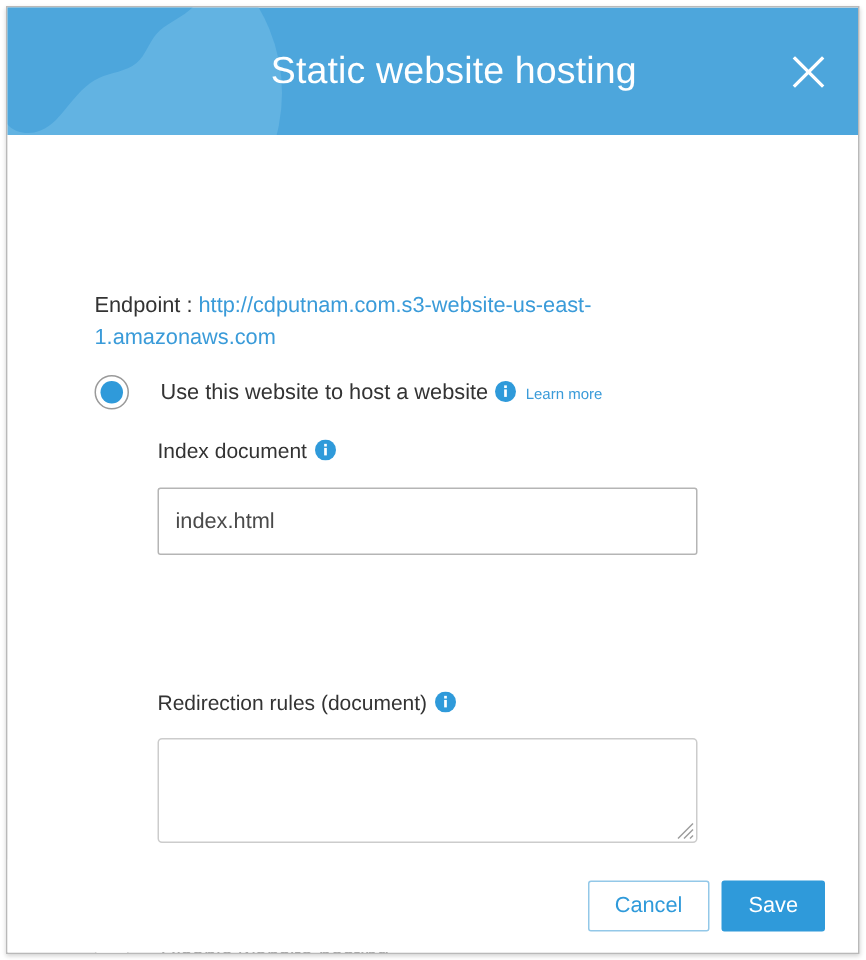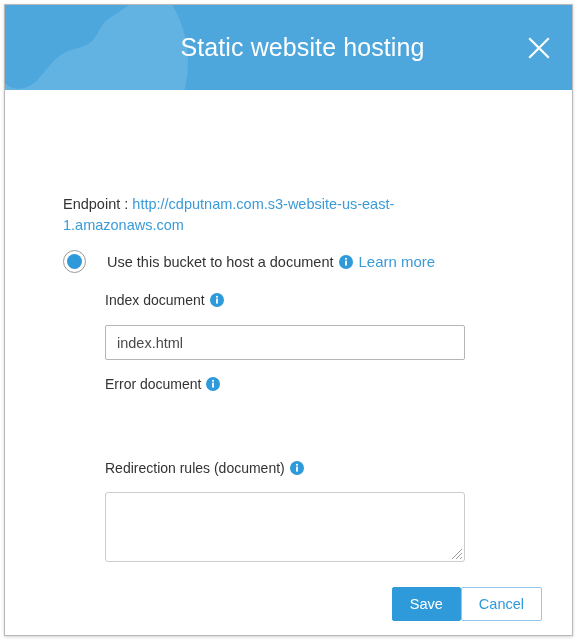--- a/index.html
+++ b/index.html
@@ -145,41 +145,41 @@
     display: inline-block;
     vertical-align: -2px;
     margin: 0 3px 0 5px;
     width: 14px;
     height: 14px;
     line-height: 0;
   }
   .learn-more {
     color: #3a9bd9;
     text-decoration: none;
-    font-size: 15px;
+    font-size: 10px;
     margin-left: 3px;
   }
 
   
   .field-label {
     position: absolute;
     left: 100px;
     font-size: 14px;
     color: #333333;
     white-space: nowrap;
   }
   .label-index    { top: 202px; }
   .label-error    { top: 286px; }
   .label-redirect { top: 370px; }
 
   .text-input {
     position: absolute;
     left: 100px;
     width: 360px;
-    height: 35px;
+    height: 45px;
     box-sizing: border-box;
     border: 1px solid #b5b5b5;
     border-radius: 2px;
     background: #ffffff;
     font-family: "Liberation Sans", sans-serif;
     font-size: 14.5px;
     color: #4a4a4a;
     padding: 0 11px;
     outline: none;
   }
@@ -283,44 +283,37 @@
       <div class="endpoint-line">
         <span class="endpoint-label">Endpoint :</span>
         <a class="endpoint-link" href="#" title="http://cdputnam.com.s3-website-us-east-1.amazonaws.com">http://cdputnam.com.s3-website-us-east-1.amazonaws.com</a>
       </div>
 
       <div class="radio-row primary">
         <span class="radio checked">
           <span class="dot"></span>
         </span>
         <span class="radio-label">
-          <span>Use this bucket to host a document</span><span class="info-icon"><svg width="14" height="14" viewBox="0 0 14 14" xmlns="http://www.w3.org/2000/svg">
+          <span>Use this website to host a website</span><span class="info-icon"><svg width="14" height="14" viewBox="0 0 14 14" xmlns="http://www.w3.org/2000/svg">
                 <circle cx="7" cy="7" r="7" fill="#2f9ada"></circle>
                 <rect x="6.1" y="5.6" width="1.8" height="5" fill="#ffffff"></rect>
                 <rect x="6.1" y="2.9" width="1.8" height="1.8" fill="#ffffff"></rect>
               </svg></span><a class="learn-more" href="#">Learn more</a>
         </span>
       </div>
 
       <div class="field-label label-index">
         <span>Index document</span><span class="info-icon"><svg width="14" height="14" viewBox="0 0 14 14" xmlns="http://www.w3.org/2000/svg">
               <circle cx="7" cy="7" r="7" fill="#2f9ada"></circle>
               <rect x="6.1" y="5.6" width="1.8" height="5" fill="#ffffff"></rect>
               <rect x="6.1" y="2.9" width="1.8" height="1.8" fill="#ffffff"></rect>
             </svg></span>
       </div>
       <input class="text-input input-index" type="text" value="index.html" style="">
 
-      <div class="field-label label-error">
-        <span>Error document</span><span class="info-icon"><svg width="14" height="14" viewBox="0 0 14 14" xmlns="http://www.w3.org/2000/svg">
-              <circle cx="7" cy="7" r="7" fill="#2f9ada"></circle>
-              <rect x="6.1" y="5.6" width="1.8" height="5" fill="#ffffff"></rect>
-              <rect x="6.1" y="2.9" width="1.8" height="1.8" fill="#ffffff"></rect>
-            </svg></span>
-      </div>
 
       <div class="field-label label-redirect">
         <span>Redirection rules (document)</span><span class="info-icon"><svg width="14" height="14" viewBox="0 0 14 14" xmlns="http://www.w3.org/2000/svg">
               <circle cx="7" cy="7" r="7" fill="#2f9ada"></circle>
               <rect x="6.1" y="5.6" width="1.8" height="5" fill="#ffffff"></rect>
               <rect x="6.1" y="2.9" width="1.8" height="1.8" fill="#ffffff"></rect>
             </svg></span>
       </div>
       <div class="textarea-wrap">
         <textarea class="text-area" style=""></textarea>
@@ -349,18 +342,18 @@
       <div class="radio-row disable">
         <span class="radio">
           <span class="dot"></span>
         </span>
         <span class="radio-label">Disable website hosting</span>
       </div>
 
     </div>
 
     <div class="modal-footer">
+      <button class="btn btn-cancel">Cancel</button>
       <button class="btn btn-save">Save</button>
-      <button class="btn btn-cancel">Cancel</button>
     </div>
 
   </div>
 </div>
 
 </body></html>

